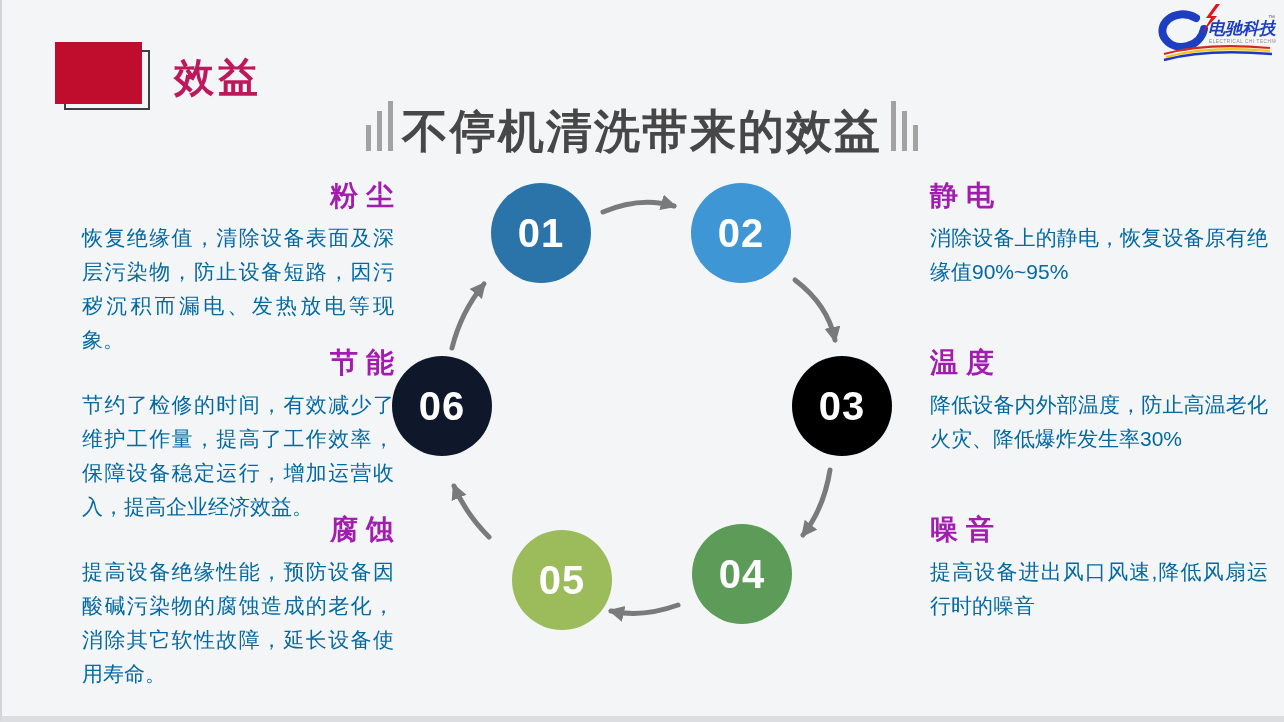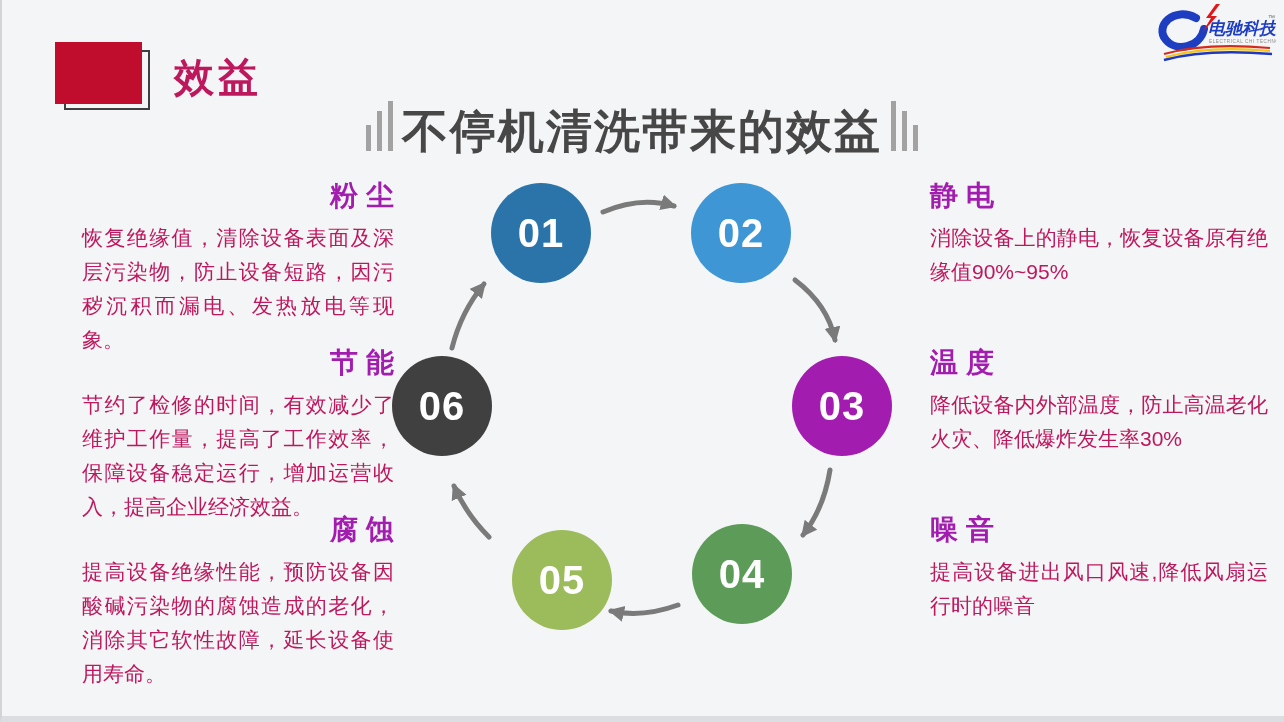--- a/index.html
+++ b/index.html
@@ -29,21 +29,21 @@
   .bar { width:5px; background:#a2a2a2; display:inline-block; }
   .bh1 { height:26px; } .bh2 { height:40px; } .bh3 { height:50px; }
 
   
   .logo { position:absolute; right:8px; top:4px; width:120px; height:60px; }
 
   
   .block { position:absolute; }
   .block h3 { font-size:28px; font-weight:800; color:#a21caf;
     letter-spacing:8px; line-height:1.15; }
-  .block p { margin-top:9px; font-size:21px; color:#be185d;
+  .block p { margin-top:9px; font-size:21px; color:#0369a1;
     line-height:1.62; text-align:justify; }
   .blk-left  { left:80px;  width:312px; }
   .blk-left h3 { text-align:right; margin-right:-8px; }
   .blk-right { left:928px; width:338px; }
   .t1 { top:180px; } .t2 { top:347px; } .t3 { top:514px; }
 
   
   .circle { position:absolute; width:100px; height:100px; border-radius:50%;
     display:flex; align-items:center; justify-content:center; }
   .circle span { color:#ffffff; font-size:40px; font-weight:800;
@@ -133,26 +133,26 @@
       <path d="M450 348 Q 459 312 482 284" marker-end="url(#ah)"></path>
     </g>
   </svg>
 
   <div class="circle c1" style="background-color: rgb(43, 116, 169);">
     <span>01</span>
   </div>
   <div class="circle c2" style="background-color: rgb(62, 150, 212);">
     <span>02</span>
   </div>
-  <div class="circle c3" style="background-color: #a21caf; text-align: right;">
+  <div class="circle c3" style="background-color: #000000; text-align: right;">
     <span>03</span>
   </div>
   <div class="circle c4" style="background-color: rgb(92, 155, 88);">
     <span>04</span>
   </div>
   <div class="circle c5" style="background-color: rgb(156, 187, 91);">
     <span>05</span>
   </div>
-  <div class="circle c6" style="background-color: #404040;">
+  <div class="circle c6" style="background-color: #0f172a;">
     <span>06</span>
   </div>
 
 </div>
 
 </body></html>

